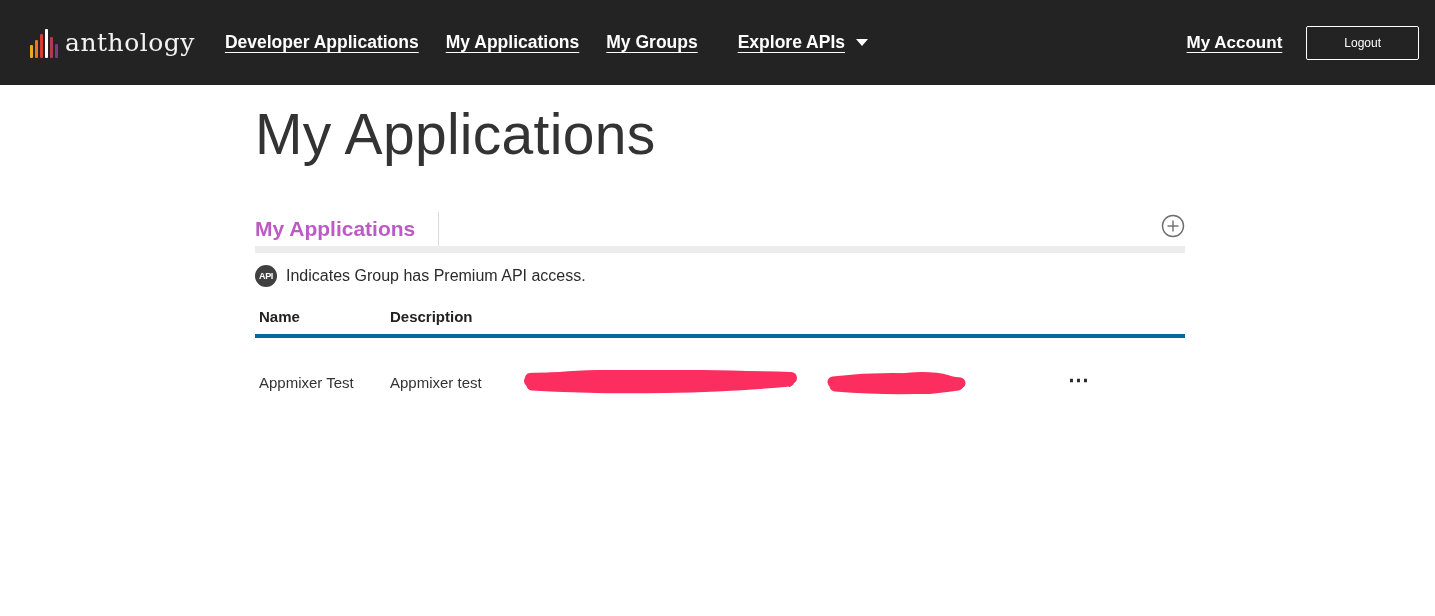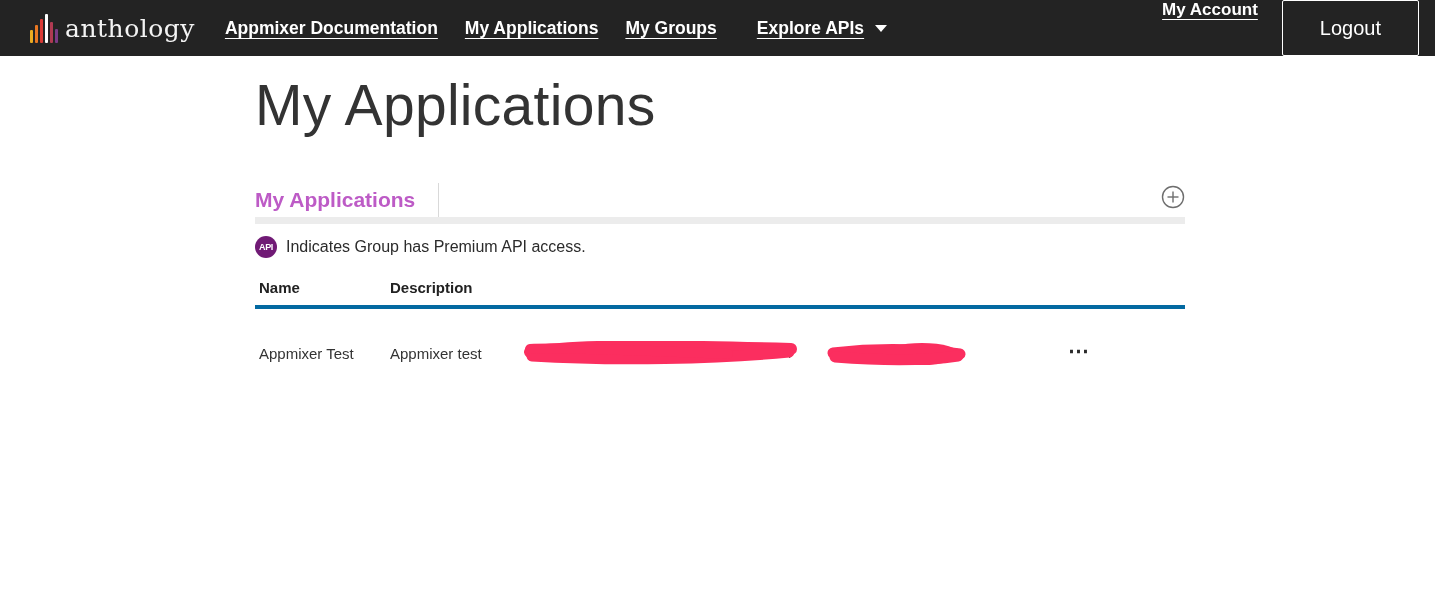--- a/index.html
+++ b/index.html
@@ -1,20 +1,20 @@
 <!DOCTYPE html>
 <html><head>
 <meta charset="utf-8">
 <style>
   * { margin:0; padding:0; box-sizing:border-box; }
   html,body { width:1435px; height:616px; background:#fff; overflow:hidden;
               font-family:"Liberation Sans", sans-serif; }
 
   
-  .navbar { height:56px; background:#232323; display:flex; 
+  .navbar { height:85px; background:#232323; display:flex; align-items:center;
             padding:0 14px 0 30px; }
   .logo { display:flex; align-items:center; gap:7px; margin-right:30px; cursor:pointer; }
   .logo-bars { display:flex; align-items:flex-end; gap:2px; height:30px; }
   .logo-bars span { width:3px; display:block; border-radius:1px; }
   .lb0 { height:13px; background:#eaaa21; }
   .lb1 { height:18px; background:#e87722; }
   .lb2 { height:24px; background:#d93a35; }
   .lb3 { height:29px; background:#ffffff; }
   .lb4 { height:21px; background:#b03a52; }
   .lb5 { height:14px; background:#7a3b85; }
@@ -24,42 +24,42 @@
   .nav-link { color:#fff; font-size:17.5px; font-weight:700; text-decoration:underline;
               text-underline-offset:4px; cursor:pointer; white-space:nowrap; }
   .nav-link.explore { margin-left:13px; display:flex; align-items:center; gap:11px; }
   .caret { width:0; height:0; border-left:6px solid transparent;
            border-right:6px solid transparent; border-top:7px solid #fff;
            display:inline-block; }
   .nav-spacer { flex:1; }
   .account-link { color:#fff; font-size:17px; font-weight:700; text-decoration:underline;
                   text-underline-offset:4px; cursor:pointer; margin-right:24px; white-space:nowrap;padding-left:44px; }
   .logout-btn { background:transparent; color:#fff; border:1.5px solid #fff;
-                border-radius:2px; font-family:inherit; font-size:20px;
+                border-radius:2px; font-family:inherit; font-size:12px;
                 padding:9px 37px; cursor:pointer; margin-right:2px; }
 
   
   .content { padding-left:255px; width:1185px; }
   .page-title { margin-top:16px; font-size:57px; line-height:66px; font-weight:300;
                 color:#333; letter-spacing:0.3px; }
 
   .tabs-row { margin-top:45px; height:34px; display:flex; align-items:center;
               position:relative; width:930px; }
   .tab-active { color:#bd5bc6; font-size:21px; font-weight:700; cursor:pointer; }
   .tab-divider { width:1px; height:34px; background:#d9d9d9; margin:0 23px; }
   .tab-inactive { color:#3d3d3d; font-size:21px; font-weight:400; cursor:pointer; }
   .plus-btn { position:absolute; right:0; top:2px; width:24px; height:24px;
               cursor:pointer; background:none; border:none; padding:0; }
 
   .tabs-bar { width:930px; height:7px; background:#ececec; }
 
   .intro { margin-top:36px; font-size:17px; line-height:29px; color:#1f1f1f; }
 
   .premium-note { margin-top:11px; display:flex; align-items:center; gap:9px; height:24px; }
-  .api-badge { width:22px; height:22px; border-radius:50%; background:#701a75;
+  .api-badge { width:22px; height:22px; border-radius:50%; background:#404040;
                color:#fff; font-size:9px; font-weight:700; letter-spacing:-0.3px;
                display:flex; align-items:center; justify-content:center; flex:0 0 22px; }
   .premium-text { font-size:16px; color:#2b2b2b; }
 
   
   .app-table { margin-top:20px; width:930px; }
   .t-head, .t-row { display:grid;
       grid-template-columns:131px 140px 303px 227px 1fr; padding-left:4px; }
   .t-head { border-bottom:4px solid #0369a1; padding-bottom:9px; }
   .th { font-size:15px; font-weight:700; color:#222; }
@@ -87,21 +87,21 @@
         <span class="lb1"></span>
         <span class="lb2"></span>
       <span class="lb3"></span>
         <span class="lb4"></span>
         <span class="lb5"></span>
     </span>
     <span class="logo-text">anthology</span>
   </div>
 
   <div class="nav-links">
-    <span class="nav-link">Appmixer Documentation</span>
+    <span class="nav-link">Developer Applications</span>
     <span class="nav-link">My Applications</span>
     <span class="nav-link">My Groups</span>
     <span class="nav-link explore">
       <span>Explore APIs</span>
       <span class="caret"></span>
     </span>
   </div>
 
   <div class="nav-spacer"></div>
 

